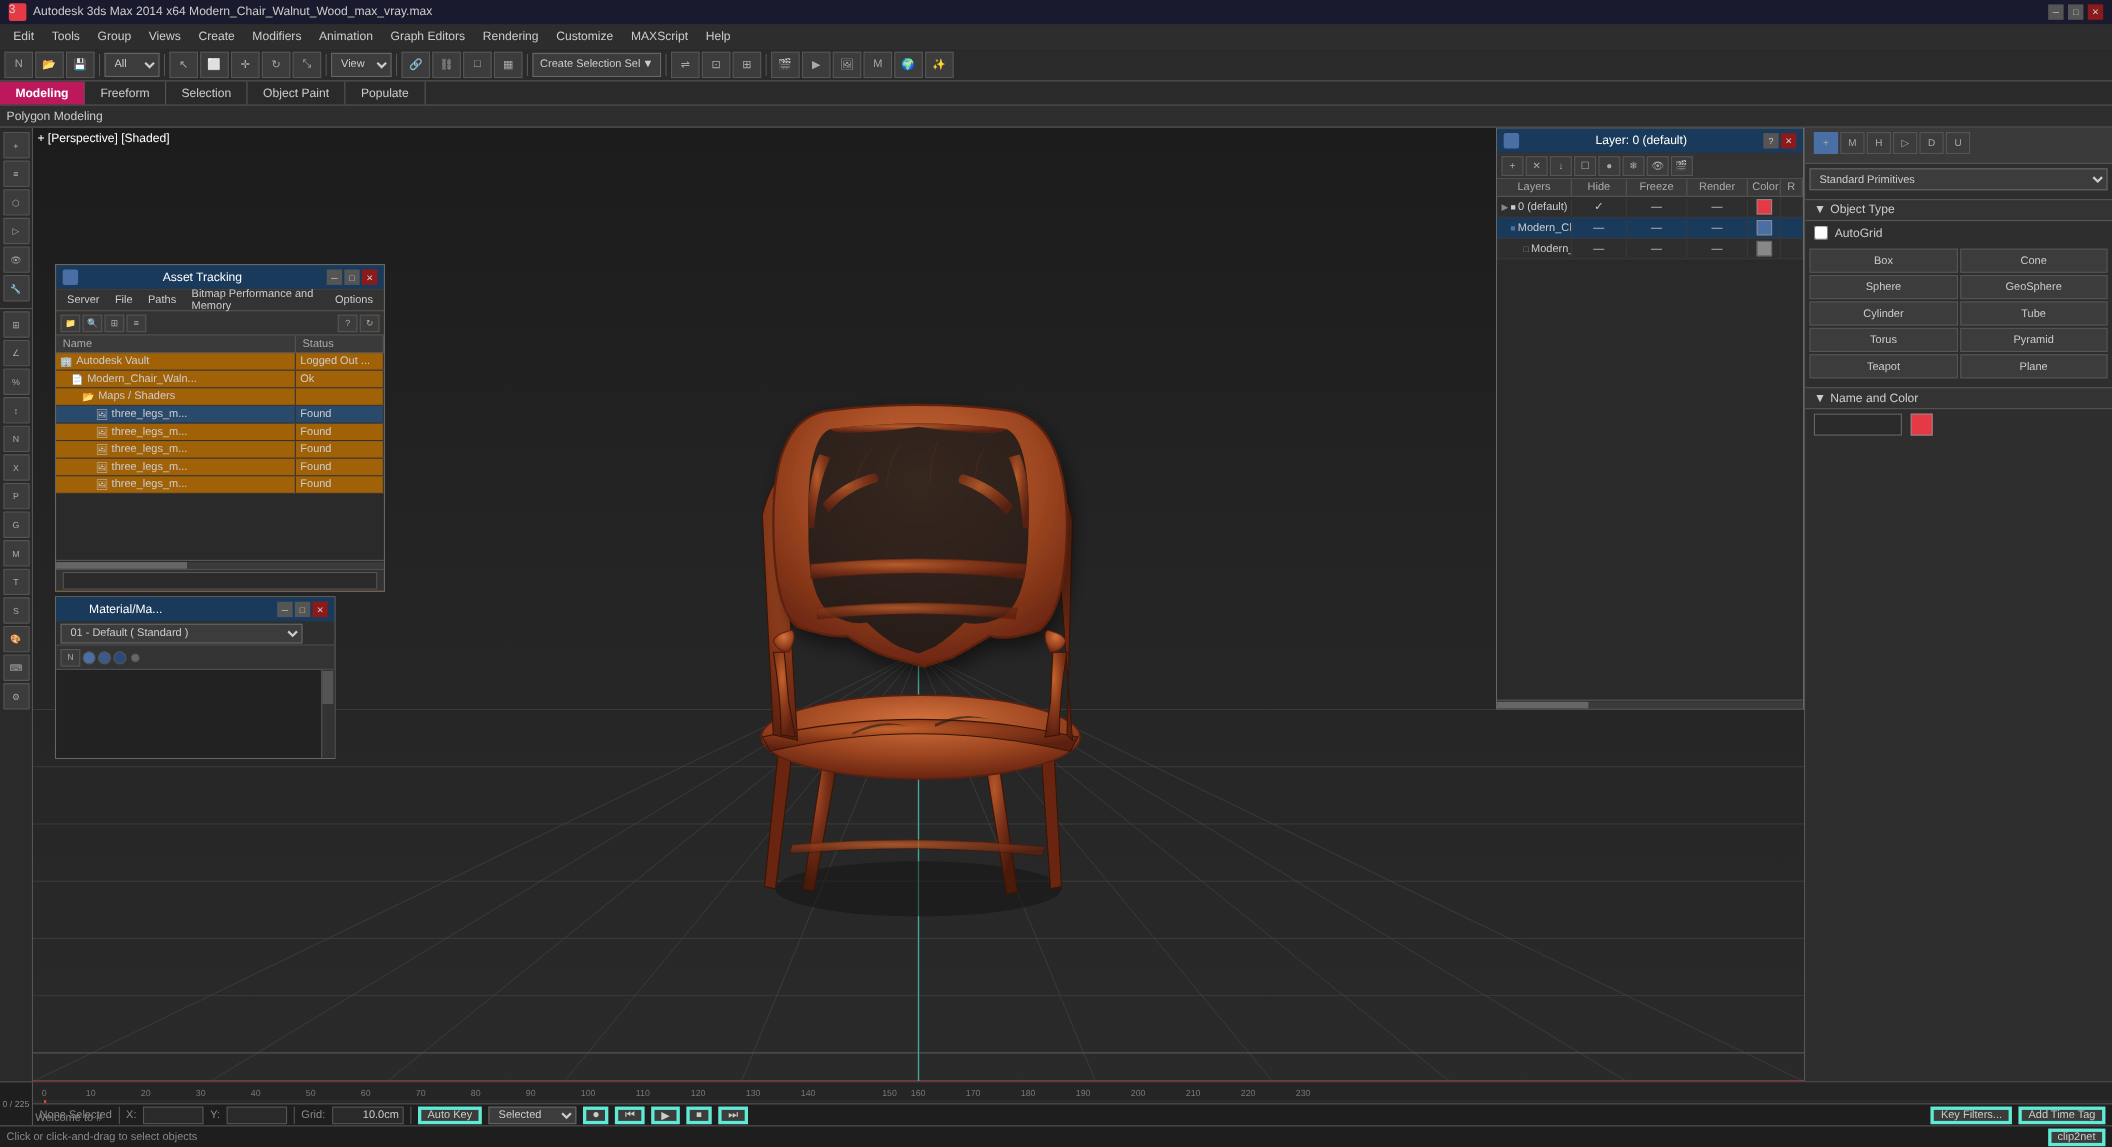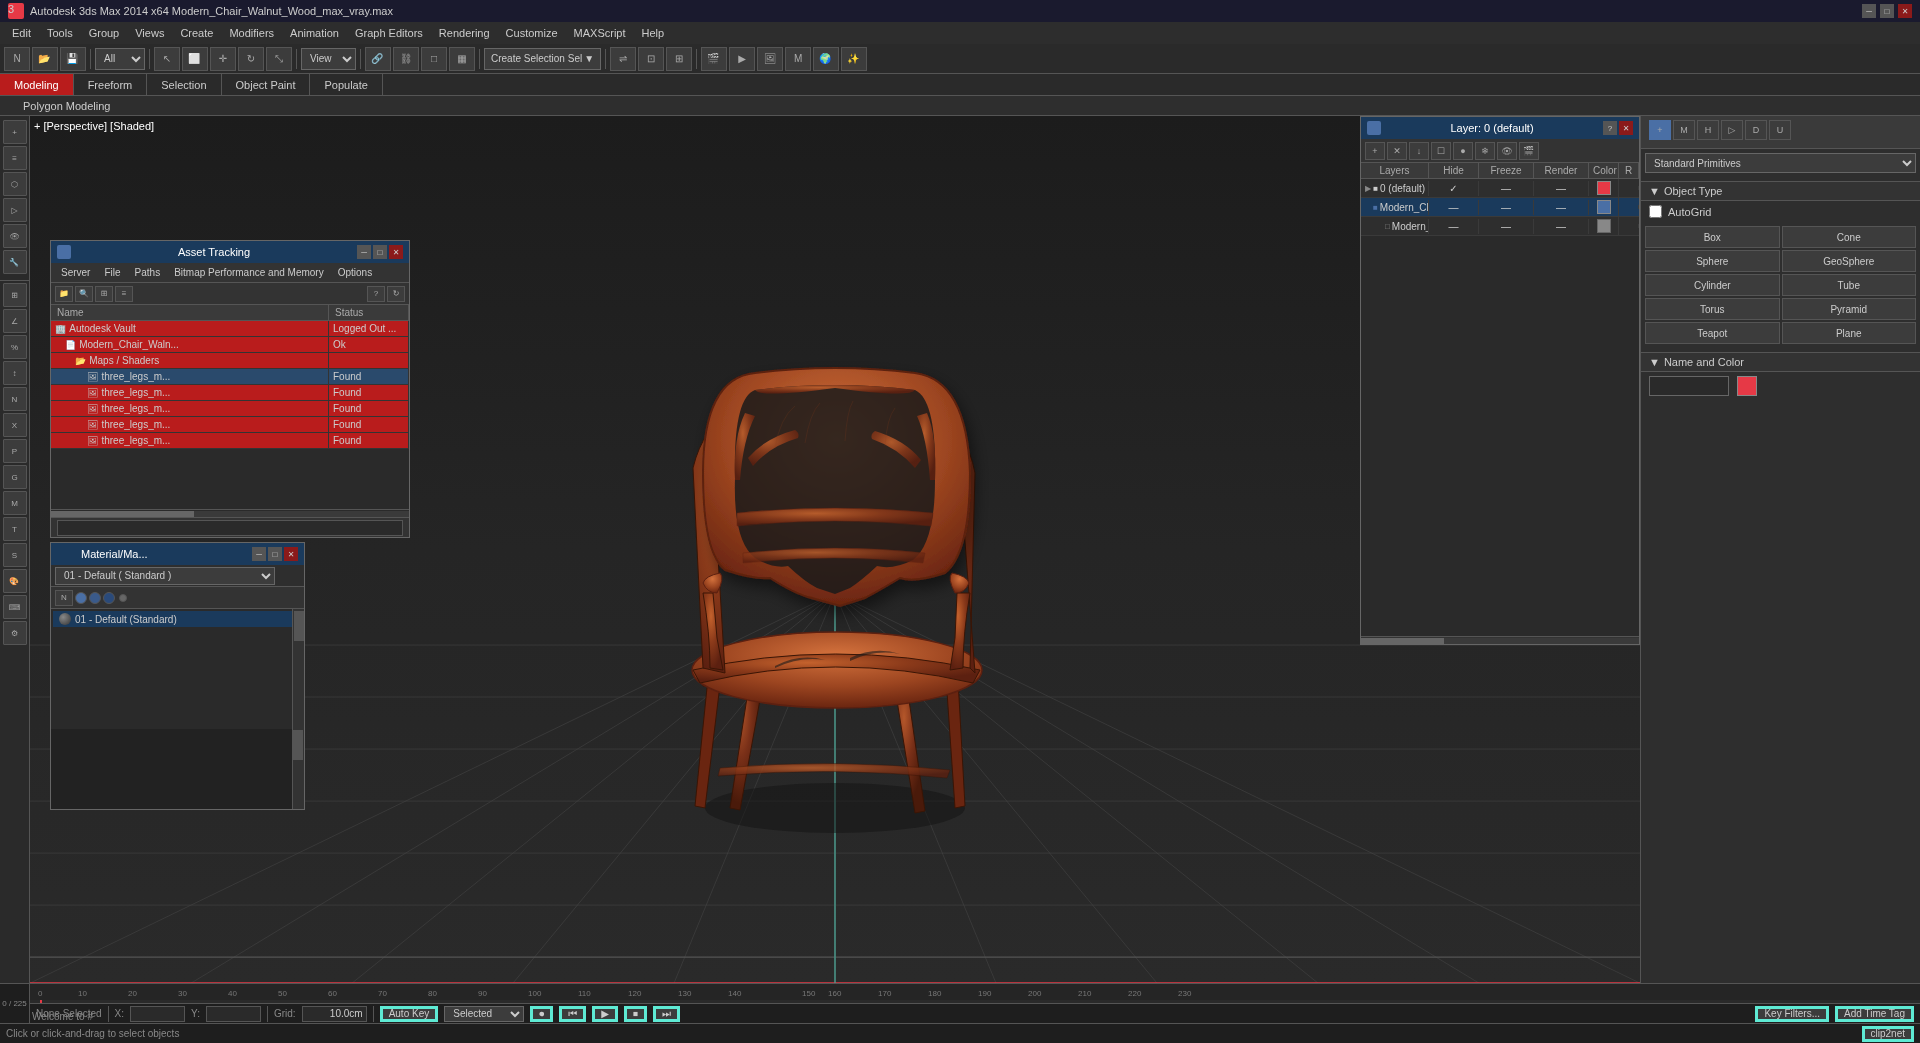--- a/index.html
+++ b/index.html
@@ -134,34 +134,35 @@
       padding: 3px 14px;
       cursor: pointer;
       color: #ccc;
       font-size: 11px;
       border-right: 1px solid #555;
       height: 100%;
       display: flex;
       align-items: center;
     }
     .tab-item.active {
-      background: #b91c1c;
+      background: #be185d;
       color: #fff;
+      font-weight: bold;
     }
 
     
     #subtab-bar {
       position: absolute;
       top: 96px;
       width: 100%;
       height: 20px;
       background: #2e2e2e;
       display: flex;
       align-items: center;
-      padding: 0 23px;
+      padding: 0 6px;
       border-bottom: 1px solid #555;
       z-index: 96;
     }
 
     
     #left-sidebar {
       position: absolute;
       top: 116px;
       left: 0;
       width: 30px;
@@ -413,22 +414,22 @@
       border-top: 1px solid #555;
       display: flex;
       align-items: center;
     }
 
     
     #asset-tracking {
       position: absolute;
       top: 240px;
       left: 50px;
-      width: 360px;
-      background: #b91c1c;
+      width: 300px;
+      background: #a16207;
       border: 1px solid #666;
       z-index: 200;
     }
     .at-menubar {
       height: 20px;
       background: #333;
       display: flex;
       align-items: center;
       padding: 0 4px;
       gap: 2px;
@@ -1250,30 +1251,20 @@
   </div>
 
   <div class="me-icon-row">
     <div class="me-btn">N</div>
     <div class="me-btn" style="width:12px;height:12px;background:#4a6fa5;border-radius:50%;"></div>
     <div class="me-btn" style="width:12px;height:12px;background:#3a5a8a;border-radius:50%;"></div>
     <div class="me-btn" style="width:12px;height:12px;background:#2a4a7a;border-radius:50%;"></div>
     <div class="me-btn" style="width:8px;height:8px;background:#666;border-radius:50%;margin:0 2px;"></div>
   </div>
 
-  <div class="me-material-list" style="position:relative;">
-    <div class="me-material-item selected">
-      <div class="mat-icon"></div>
-      <span>01 - Default  (Standard)</span>
-    </div>
-
-    <div style="position:absolute;right:0;top:0;bottom:0;width:12px;background:#333;border-left:1px solid #555;">
-      <div style="width:10px;height:30px;background:#555;margin:2px auto;"></div>
-    </div>
-  </div>
 
   <div style="height:80px;background:#222;">
 
     <div style="position:relative;height:100%;">
       <div style="position:absolute;right:0;top:0;bottom:0;width:12px;background:#333;border-left:1px solid #555;">
         <div style="position:absolute;right:1px;top:1px;width:10px;height:30px;background:#555;"></div>
       </div>
     </div>
   </div>
 </div>

